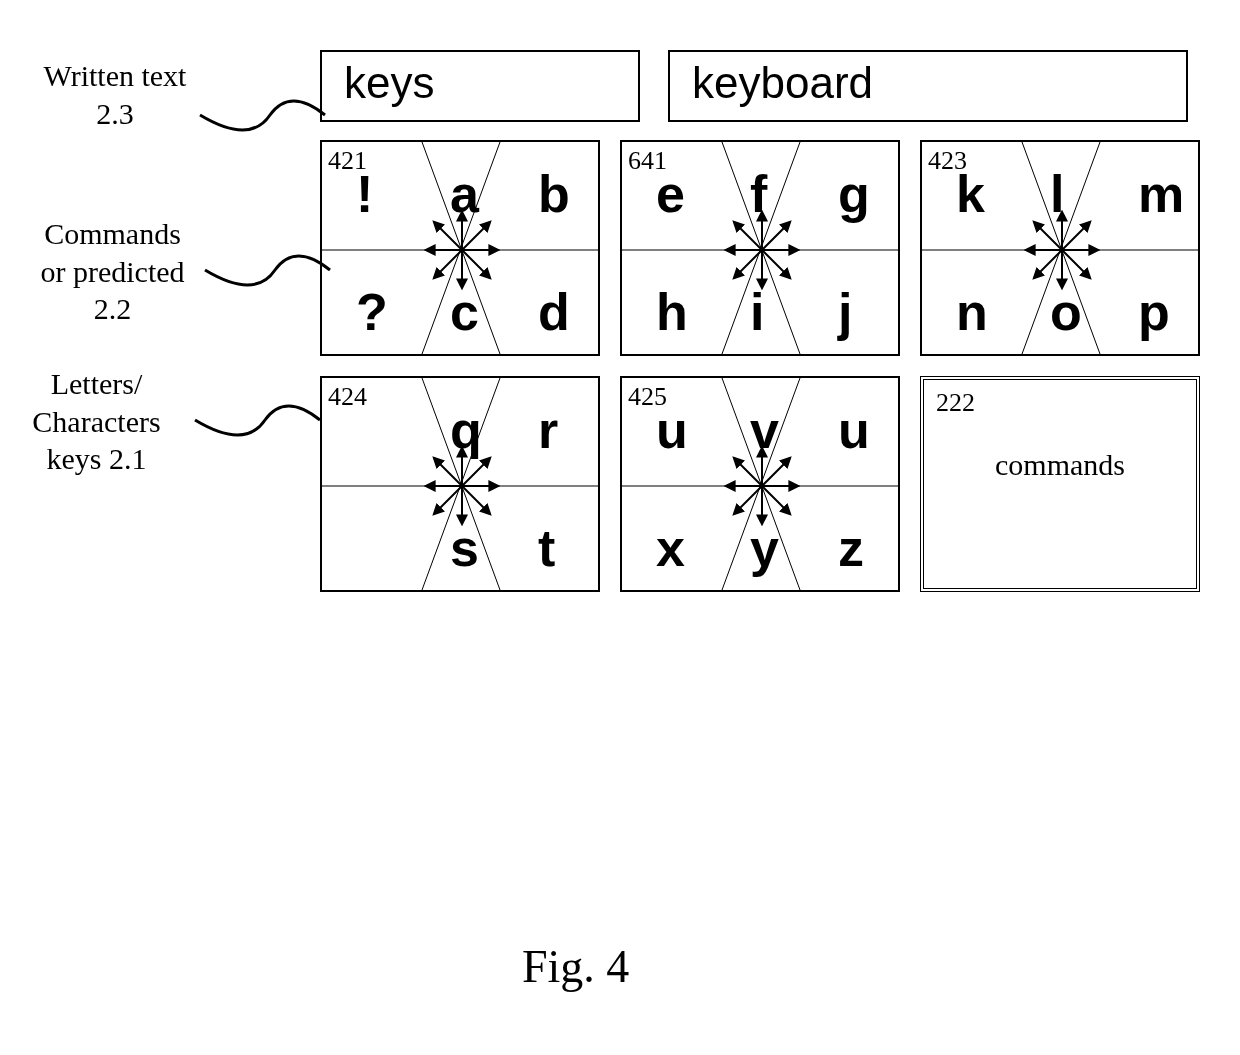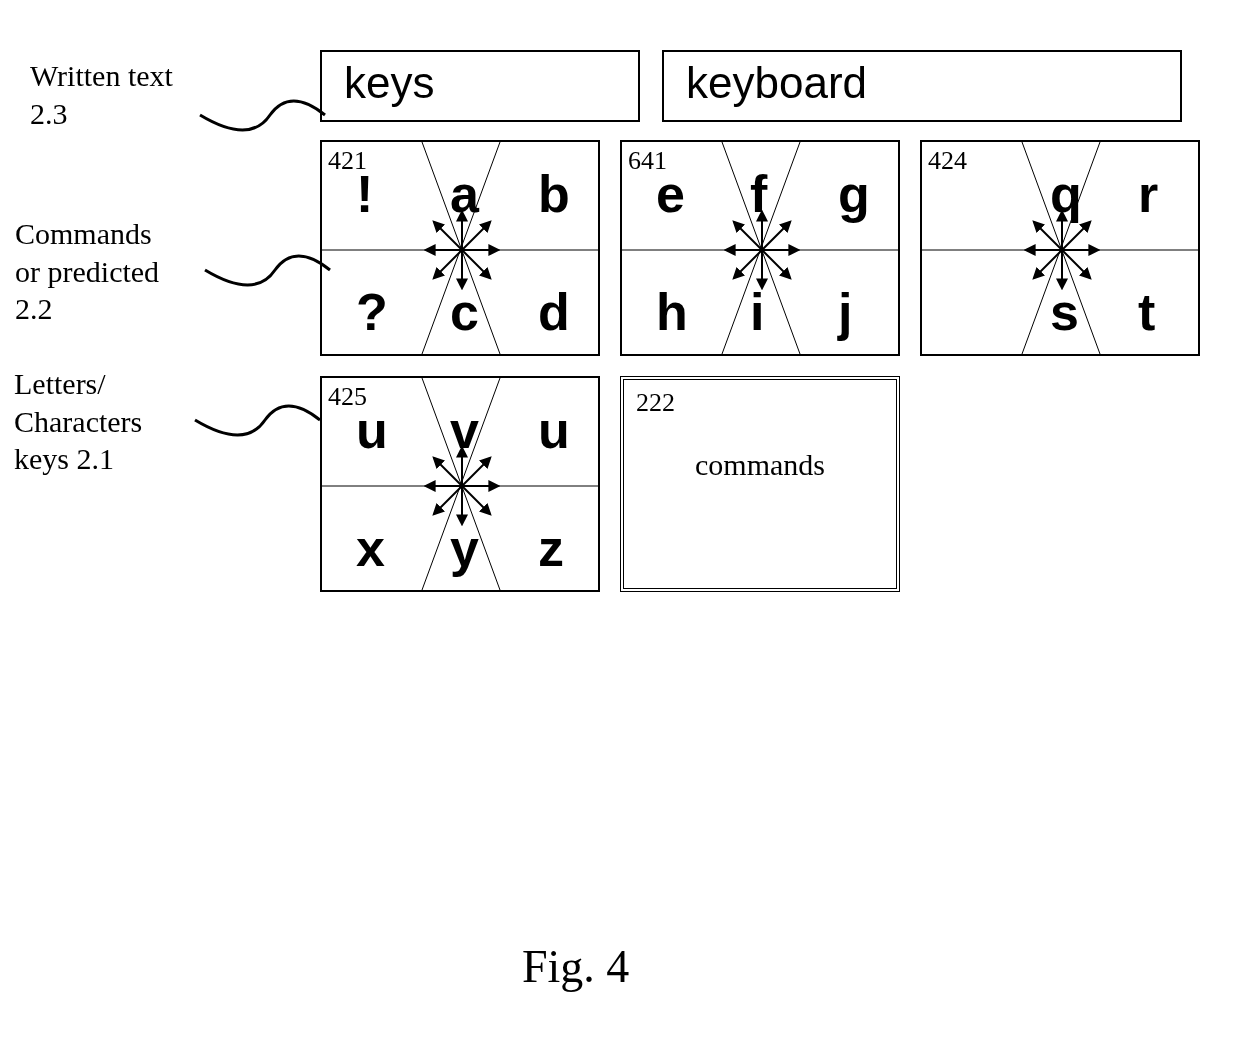--- a/index.html
+++ b/index.html
@@ -7,20 +7,21 @@
       background: white;
       font-family: "Segoe UI", Arial, sans-serif;
       width: 1240px;
       height: 1055px;
       position: relative;
     }
     .annotation {
       position: absolute;
       font-family: "Times New Roman", serif;
       font-size: 30px;
+      text-align: center;
       line-height: 1.25;
     }
     .ann1 { top: 57px; left: 30px; width: 170px; }
     .ann2 { top: 215px; left: 15px; width: 195px; }
     .ann3 { top: 365px; left: 14px; width: 165px; }
     .connector { position: absolute; }
     .main {
       position: absolute;
       left: 320px;
       top: 30px;
@@ -39,21 +40,21 @@
       display: flex;
       gap: 22px;
     }
     .pred-box {
       border: 2.5px solid black;
       font-size: 44px;
       padding: 6px 8px 12px 22px;
       font-family: "Segoe UI", Arial, sans-serif;
     }
     .pred-box.one { width: 320px; }
-    .pred-box.two { width: 520px; }
+    .pred-box.two { width: 520px; margin-left: 6px; }
     .grid {
       margin-top: 18px;
       display: grid;
       grid-template-columns: repeat(3, 280px);
       grid-auto-rows: 216px;
       gap: 20px 20px;
     }
     .cell {
       position: relative;
       border: 2.5px solid black;
@@ -158,20 +159,32 @@
           <use href="#gesture-overlay"></use>
         </svg>
       <div class="letter pos-tl">e</div>
       <div class="letter pos-tc">f</div>
       <div class="letter pos-tr">g</div>
       <div class="letter pos-bl">h</div>
       <div class="letter pos-bc">i</div>
       <div class="letter pos-br">j</div>
     </div>
 
+    <div class="cell">
+      <div class="cell-ref">423</div>
+      <svg>
+          <use href="#gesture-overlay"></use>
+        </svg>
+      <div class="letter pos-tl">k</div>
+      <div class="letter pos-tc">l</div>
+      <div class="letter pos-tr">m</div>
+      <div class="letter pos-bl">n</div>
+      <div class="letter pos-bc">o</div>
+      <div class="letter pos-br">p</div>
+    </div>
 
     <div class="cell">
       <div class="cell-ref">424</div>
       <svg>
           <use href="#gesture-overlay"></use>
         </svg>
       <div class="letter pos-tl"></div>
       <div class="letter pos-tc">q</div>
       <div class="letter pos-tr">r</div>
       <div class="letter pos-bl"></div>

